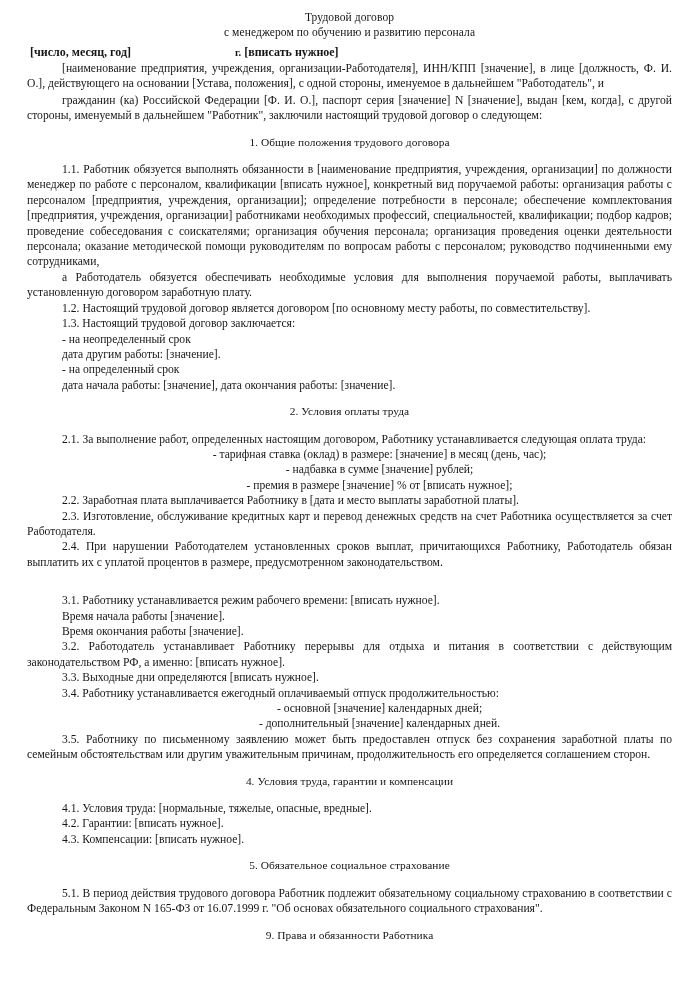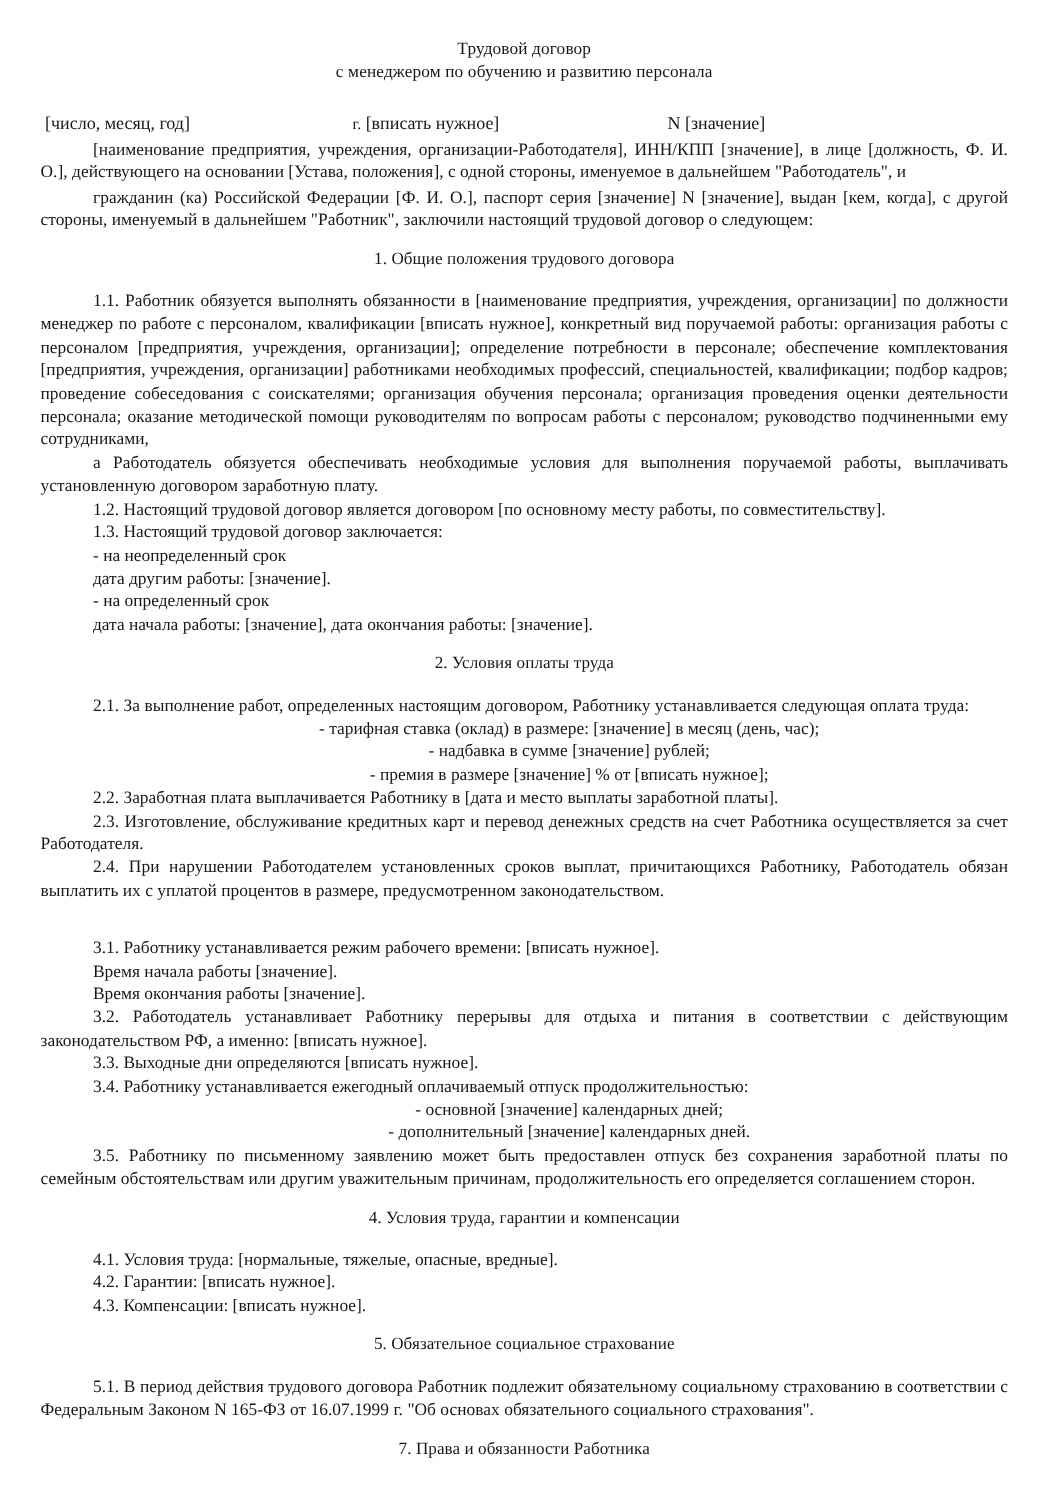--- a/index.html
+++ b/index.html
@@ -12,21 +12,21 @@
     width: 700px;
     height: 990px;
     font-family: "Liberation Serif", "DejaVu Serif", serif;
     color: #161616;
     overflow: hidden;
   }
   .page {
     width: 700px;
     height: 698px;
     box-sizing: border-box;
-    padding: 20px 28px 0 27px;
+    padding: 4px 28px 0 27px;
     position: relative;
   }
   .title-block {
     margin-top: 6px;
     text-align: center;
   }
   .doc-title {
     font-size: 11.5px;
     line-height: 15px;
     letter-spacing: 0.1px;
@@ -34,22 +34,23 @@
   .doc-subtitle {
     font-size: 11.5px;
     line-height: 15px;
     letter-spacing: 0.1px;
   }
 
   .header-row {
     display: flex;
     font-size: 12px;
     line-height: 16px;
-    margin-top: 18px;
+    margin-top: 4px;
     padding-left: 3px;
+    font-weight: bold;
   }
   .hr-date  { width: 205px; }
   .hr-city  { width: 210px; }
   .hr-num   { flex: 1; }
   .small-cap { font-size: 10.5px; }
 
   p.body {
     margin: 0;
     font-size: 11.6px;
     line-height: 15.4px;
@@ -94,24 +95,20 @@
   <div class="title-block">
     <div class="doc-title">Трудовой договор</div>
     <div class="doc-subtitle">с менеджером по обучению и развитию персонала</div>
   </div>
 
   <div class="header-row">
     <span class="hr-date">[число, месяц, год]</span>
     <span class="hr-city">
       <span class="small-cap">г.</span>
       <span>[вписать нужное]</span>
-    </span>
-    <span class="hr-num">
-      <span>N</span>
-      <span>[значение]</span>
     </span>
   </div>
 
   <p class="body">[наименование предприятия, учреждения, организации-Работодателя], ИНН/КПП [значение], в лице [должность, Ф. И. О.], действующего на основании [Устава, положения], с одной стороны, именуемое в дальнейшем "Работодатель", и</p>
   <div class="gap-para"></div>
   <p class="body">гражданин (ка) Российской Федерации [Ф. И. О.], паспорт серия [значение] N [значение], выдан [кем, когда], с другой стороны, именуемый в дальнейшем "Работник", заключили настоящий трудовой договор о следующем:</p>
 
   <div class="gap-before-section"></div>
   <h2 class="section">1. Общие положения трудового договора</h2>
   <div class="gap-after-section"></div>
@@ -158,16 +155,16 @@
   <p class="flush">4.2. Гарантии: [вписать нужное].</p>
   <p class="flush">4.3. Компенсации: [вписать нужное].</p>
 
   <div class="gap-before-section"></div>
   <h2 class="section">5. Обязательное социальное страхование</h2>
   <div class="gap-after-section"></div>
 
   <p class="body">5.1. В период действия трудового договора Работник подлежит обязательному социальному страхованию в соответствии с Федеральным Законом N 165-ФЗ от 16.07.1999 г. "Об основах обязательного социального страхования".</p>
 
   <div class="gap-before-section"></div>
-  <h2 class="section">7. Права и обязанности Работника</h2>
+  <h2 class="section">9. Права и обязанности Работника</h2>
   <div class="gap-after-section"></div>
 
 </div>
 
 </body></html>

